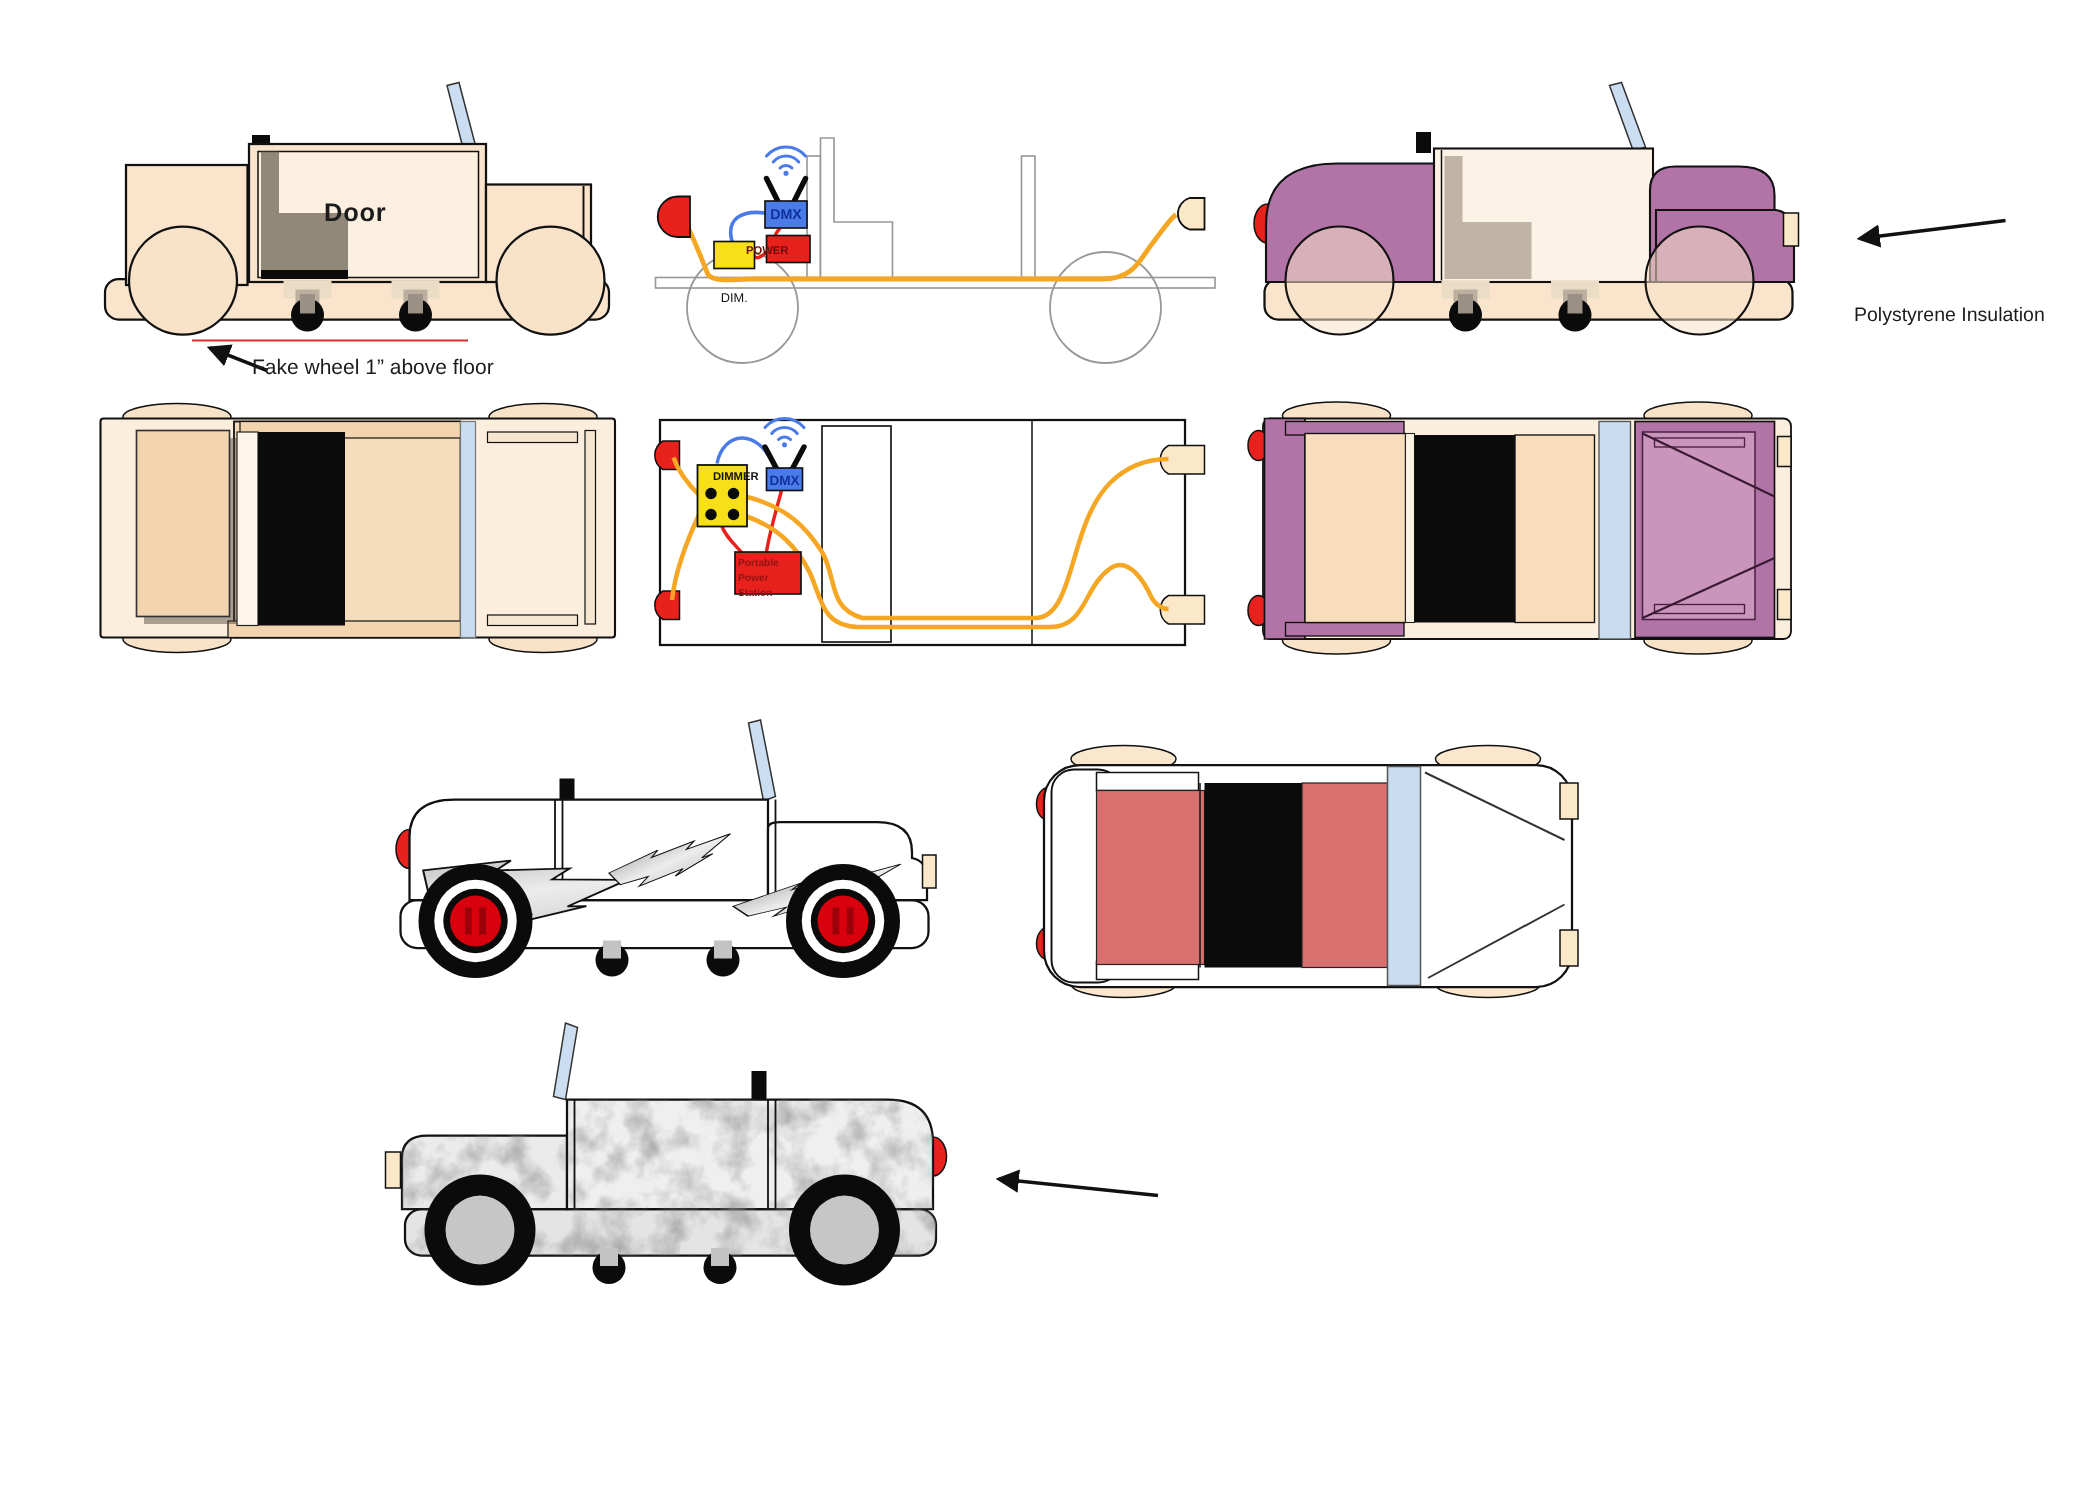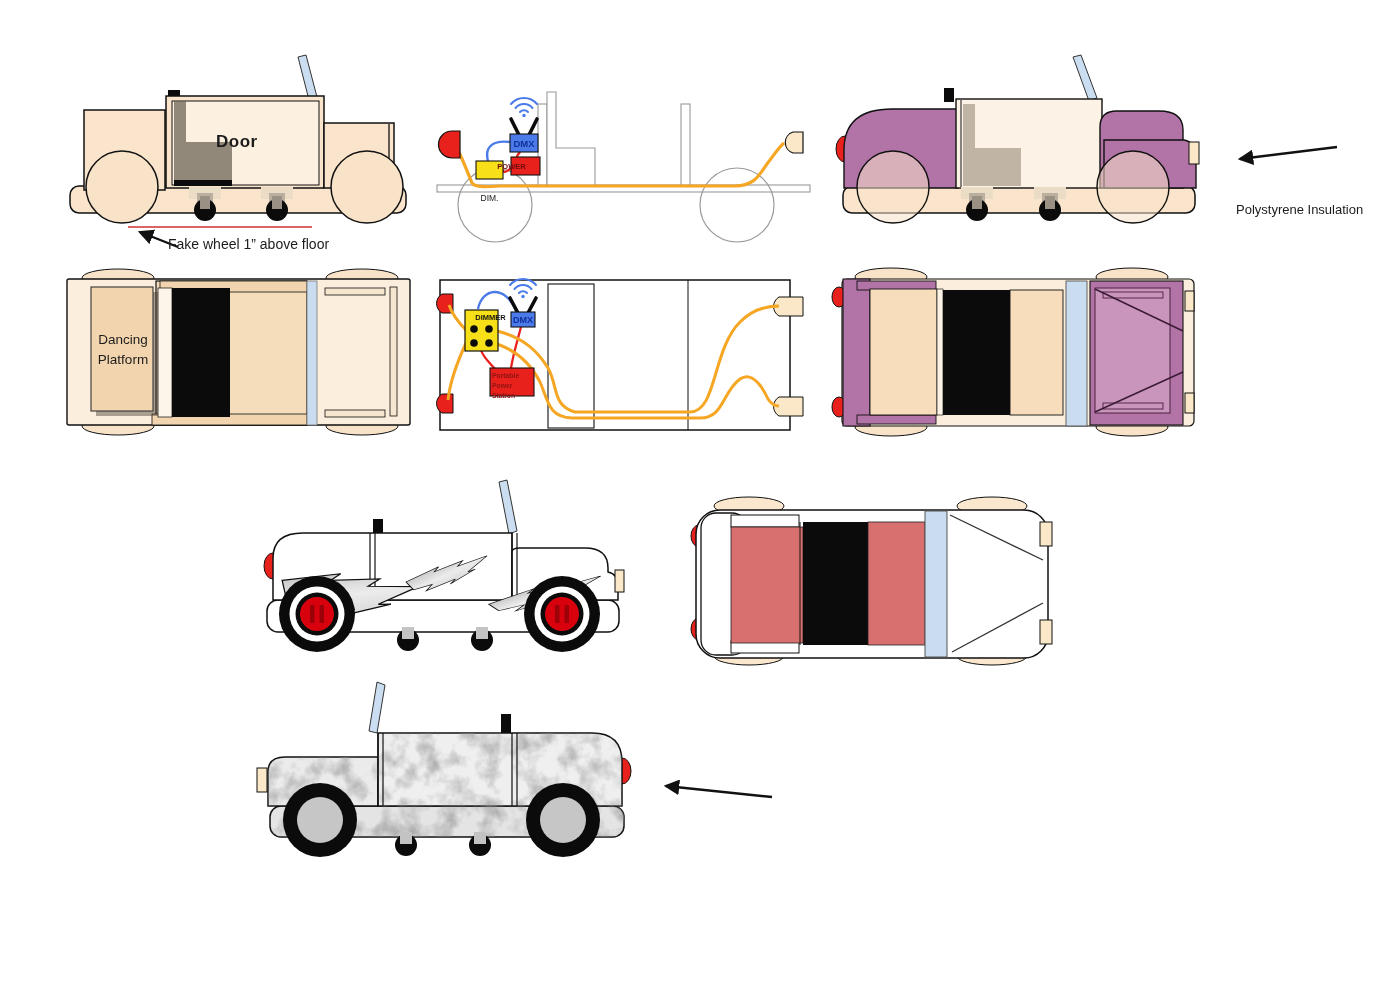--- a/index.html
+++ b/index.html
@@ -279,21 +279,20 @@
   <use href="#worn-wheel" x="563" y="820"></use>
   <use href="#caster-gray" x="406" y="845"></use>
   <use href="#caster-gray" x="480" y="845"></use>
   <line x1="772" y1="797" x2="666" y2="786" stroke="#111" stroke-width="2.4" marker-end="url(#arrow)"></line>
 </g>
 </svg>
 
 <div class="label door-label">Door</div>
 <div class="label fake-wheel-note">Fake wheel 1” above floor</div>
 <div class="label poly-note">Polystyrene Insulation</div>
-<div class="label dp-label">Dancing Platform</div>
 <div class="label dim-label">DIM.</div>
 <div class="label dmx-side-label">DMX</div>
 <div class="label power-label">POWER</div>
 <div class="label dimmer-label">DIMMER</div>
 <div class="label dmx-top-label">DMX</div>
 <div class="label pps-label">
   <div>Portable</div>
   <div>Power Station</div>
 </div>
 

